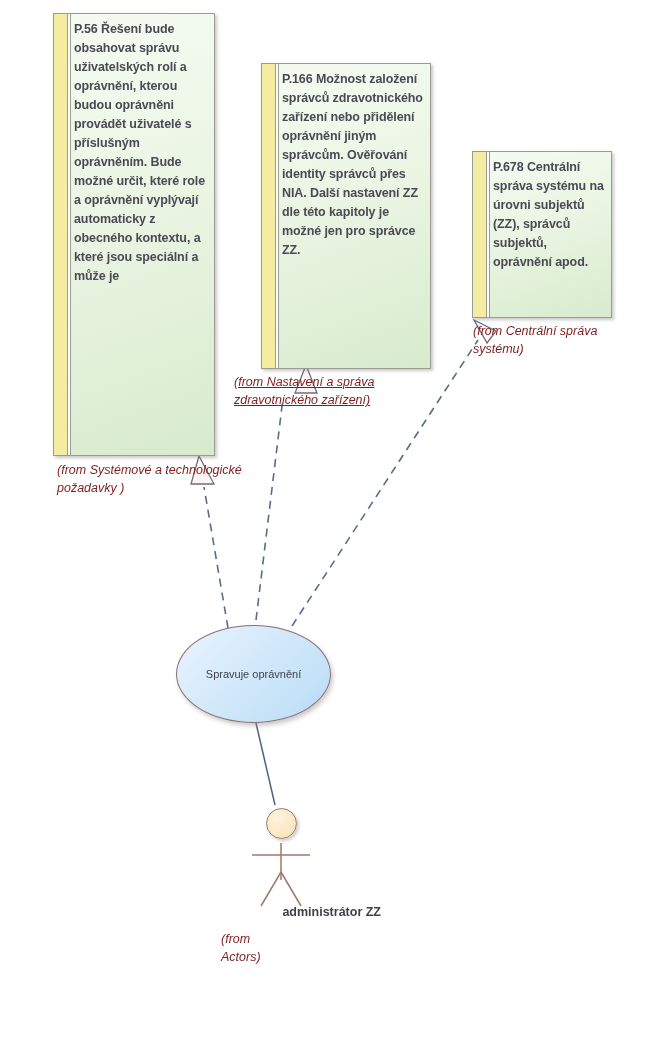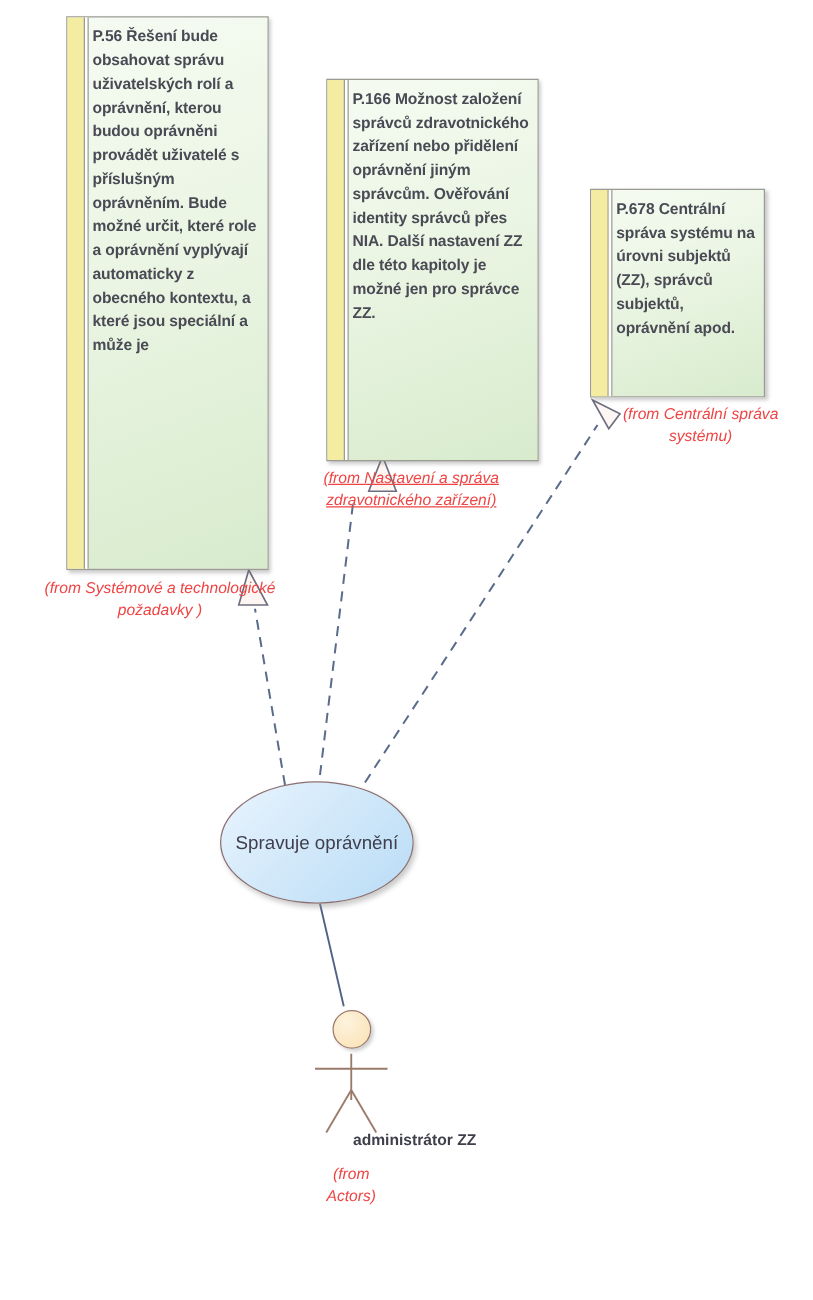--- a/index.html
+++ b/index.html
@@ -58,40 +58,39 @@
     color: #4a4a55;
     white-space: pre-line;
     letter-spacing: -0.1px;
   }
 
   
   .from-caption {
     position: absolute;
     font-size: 12.5px;
     font-style: italic;
-    color: #ef4444;
+    color: #7f1d1d;
     line-height: 18px;
-    text-align: center;
     white-space: pre-line;
   }
 
   
   .usecase {
     position: absolute;
     box-sizing: border-box;
     border-radius: 50%;
     background: linear-gradient(135deg, #e9f4fd 0%, #d3e9fa 45%, #b9dcf6 100%);
     border: 1.6px solid #8b6f6f;
     box-shadow: 2px 3px 4px rgba(140,140,140,0.45);
     display: flex;
     align-items: center;
     justify-content: center;
   }
   .usecase-label {
-    font-size: 15px;
+    font-size: 11px;
     color: #3f3f4c;
     text-align: center;
   }
 
   
   .actor-head {
     position: absolute;
     box-sizing: border-box;
     border-radius: 50%;
     background: radial-gradient(circle at 35% 32%, #fdf3de 0%, #fbe6bf 70%, #f6ddb0 100%);
@@ -140,21 +139,21 @@
       <line x1="252" y1="855" x2="310" y2="855"></line>
       <line x1="281" y1="872" x2="261" y2="906"></line>
       <line x1="281" y1="872" x2="301" y2="906"></line>
     </g>
   </svg>
 
   <div class="note" style="left:53px; top:13px; width:162px; height:443px;">
     <div class="note-tab"></div>
     <div class="note-body">P.56  Řešení bude obsahovat správu uživatelských rolí a oprávnění, kterou budou oprávněni provádět uživatelé s příslušným oprávněním. Bude možné určit, které role a oprávnění vyplývají automaticky z obecného kontextu, a které jsou speciální a může je</div>
   </div>
-  <div class="from-caption" style="left:28px; top:461px; width:200px;">(from Systémové a technologické požadavky )</div>
+  <div class="from-caption" style="left:57px; top:461px; width:200px;">(from Systémové a technologické požadavky )</div>
 
   <div class="note" style="left:261px; top:63px; width:170px; height:306px;">
     <div class="note-tab"></div>
     <div class="note-body">P.166  Možnost založení správců zdravotnického zařízení nebo přidělení oprávnění jiným správcům. Ověřování identity správců přes NIA. Další nastavení ZZ dle této kapitoly je možné jen pro správce ZZ.</div>
   </div>
   <div class="from-caption" style="left:234px; top:373px; width:190px;text-decoration:underline;">(from Nastavení a správa zdravotnického zařízení)</div>
 
   <div class="note" style="left:472px; top:151px; width:140px; height:167px;">
     <div class="note-tab"></div>
     <div class="note-body">P.678  Centrální správa systému na úrovni subjektů (ZZ), správců subjektů, oprávnění apod.</div>

